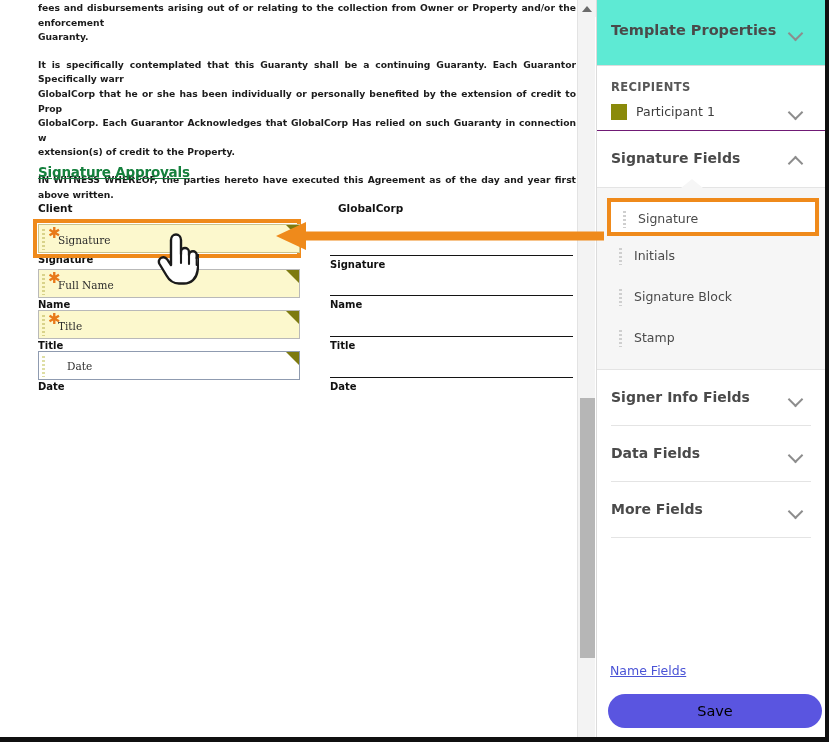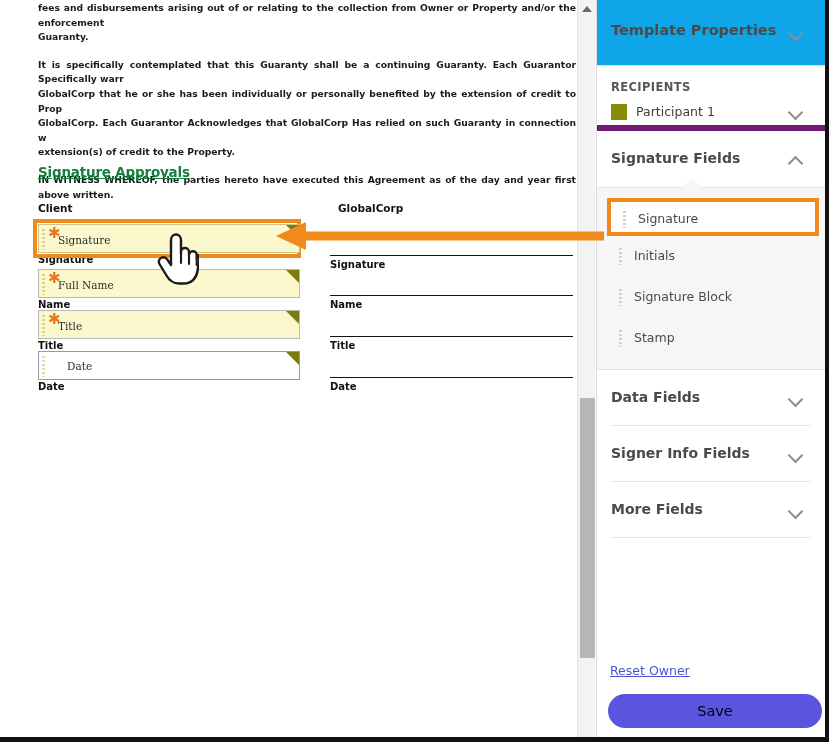--- a/index.html
+++ b/index.html
@@ -157,21 +157,21 @@
   #props-panel {
     position: absolute; left: 596px; top: 0;
     width: 229px; height: 737px;
     background: #ffffff;
     border-left: 1px solid #dcdcdc;
     overflow: hidden;
   }
   #panel-header {
     position: relative;
     height: 66px;
-    background: #0ea5e9;
+    background: #5eead4;
     border-bottom: 1px solid #dcdcdc;
   }
   #panel-header .title {
     position: absolute; left: 14px; top: 22px;
     font-size: 14.5px; font-weight: bold; color: #4a4a4a;
     font-family: "DejaVu Sans", sans-serif;
   }
   .chev {
     position: absolute; width: 13px; height: 13px;
   }
@@ -181,21 +181,21 @@
     border-right: 2px solid #8d8d8d;
     border-bottom: 2px solid #8d8d8d;
     transform: rotate(45deg);
   }
   .chev.up::before { transform: rotate(-135deg); top: 5px; }
   #panel-header .chev { right: 22px; top: 26px; }
 
   #recipients-block {
     position: relative;
     padding: 14px 14px 16px 14px;
-    border-bottom: 6px solid #701a75;
+    border-bottom: 1px solid #701a75;
     height: 65px;
   }
   #recipients-label {
     font-size: 11.5px; font-weight: bold; color: #575757;
     letter-spacing: 0.4px;
     font-family: "DejaVu Sans", sans-serif;
   }
   #recipient-row {
     position: relative; margin-top: 9px; height: 20px; padding-left: 44px;
   }
@@ -408,34 +408,34 @@
         <span class="name">Signature Block</span>
       </div>
 
       <div class="field-item">
         <span class="dots"></span>
         <span class="name">Stamp</span>
       </div>
     </div>
 
     <div class="section-head">
+      <span class="label">Signer Info Fields</span>
+      <span class="chev"></span>
+    </div>
+    <div class="section-head">
       <span class="label">Data Fields</span>
-      <span class="chev"></span>
-    </div>
-    <div class="section-head">
-      <span class="label">Signer Info Fields</span>
       <span class="chev"></span>
     </div>
     <div class="section-head">
       <span class="label">More Fields</span>
       <span class="chev"></span>
     </div>
   </div>
 
-  <div id="reset-fields">Reset Owner</div>
+  <div id="reset-fields">Name Fields</div>
   <button id="save-button">Save</button>
 
   <svg id="annot-arrow" viewBox="0 0 829 742">
     <path d="M 604 236 L 302 236" stroke="#ef8a1b" stroke-width="9" fill="none"></path>
     <path d="M 276 236 L 306 222 L 306 250 Z" fill="#ef8a1b"></path>
   </svg>
 
   <svg id="hand-cursor" viewBox="0 0 42 52">
     <path d="M14 25 L14 7 C14 3.6 16.4 1.5 19 1.5 C21.6 1.5 24 3.6 24 7 L24 21
              L24 19 C24 16.4 26 15 28 15 C30 15 32 16.4 32 19 L32 22

